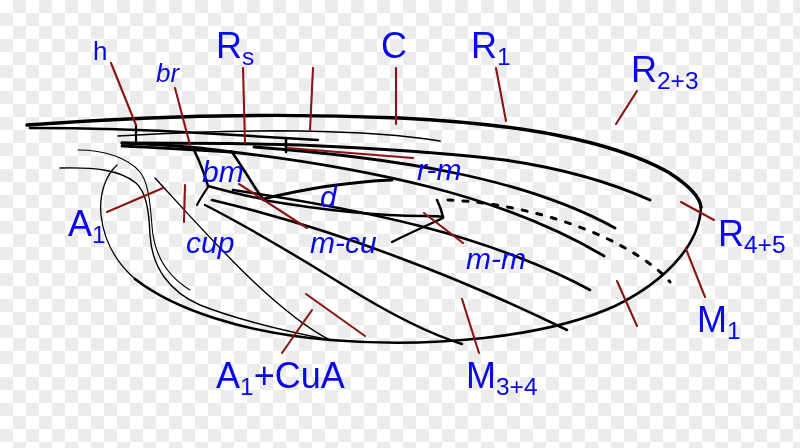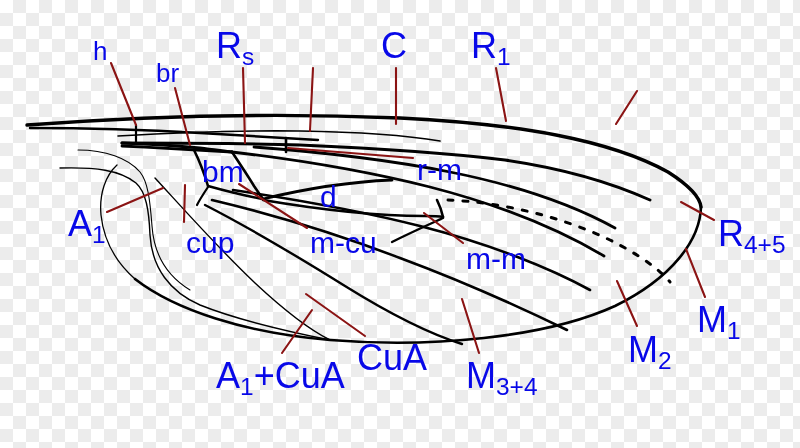--- a/index.html
+++ b/index.html
@@ -41,20 +41,21 @@
   }
   .lbl .sub {
     font-size: 0.68em;
     vertical-align: -0.28em;
     letter-spacing: 0;
   }
   .up {            
     font-style: normal;
   }
   .it {            
+    font-style: italic;
   }
   .sz-lg { font-size: 36px; }
   .sz-md { font-size: 30px; }
   .sz-sm { font-size: 26px; }
 </style>
 </head>
 <body>
 
 <div id="stage">
 
@@ -164,40 +165,37 @@
 
 
   <div class="lbl up sz-lg" style="left:381px; top:28px;">
     <span>C</span>
   </div>
 
   <div class="lbl up sz-lg" style="left:471px; top:28px;">
     <span>R</span><span class="sub">1</span>
   </div>
 
+  <div class="lbl up sz-lg" style="left:631px; top:52px;">
+    <span>R</span><span class="sub">2+3</span>
+  </div>
 
   <div class="lbl up sz-lg" style="left:718px; top:216px;">
     <span>R</span><span class="sub">4+5</span>
   </div>
 
   <div class="lbl up sz-lg" style="left:697px; top:302px;">
     <span>M</span><span class="sub">1</span>
   </div>
 
-  <div class="lbl up sz-lg" style="left:628px; top:332px;">
-    <span>M</span><span class="sub">2</span>
-  </div>
 
   <div class="lbl up sz-lg" style="left:466px; top:358px;">
     <span>M</span><span class="sub">3+4</span>
   </div>
 
-  <div class="lbl up sz-lg" style="left:357px; top:340px;">
-    <span>CuA</span>
-  </div>
 
   <div class="lbl up sz-lg" style="left:216px; top:358px;">
     <span>A</span><span class="sub">1</span><span>+CuA</span>
   </div>
 
   <div class="lbl up sz-lg" style="left:68px; top:206px;">
     <span>A</span><span class="sub">1</span>
   </div>
 
   <div class="lbl it sz-md" style="left:162px; top:228px;margin-left:24px;">

